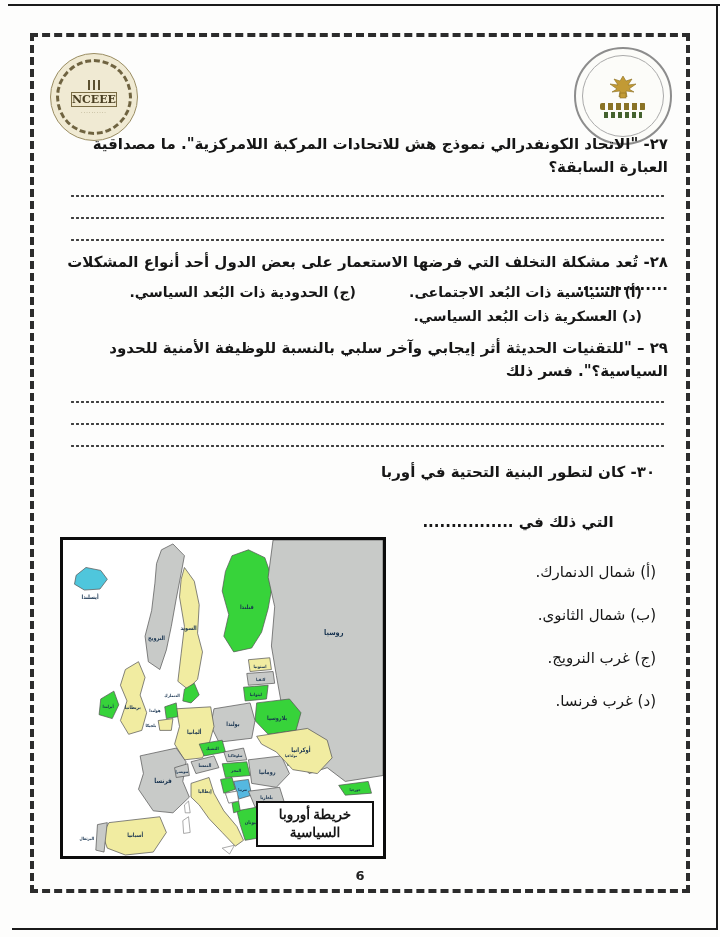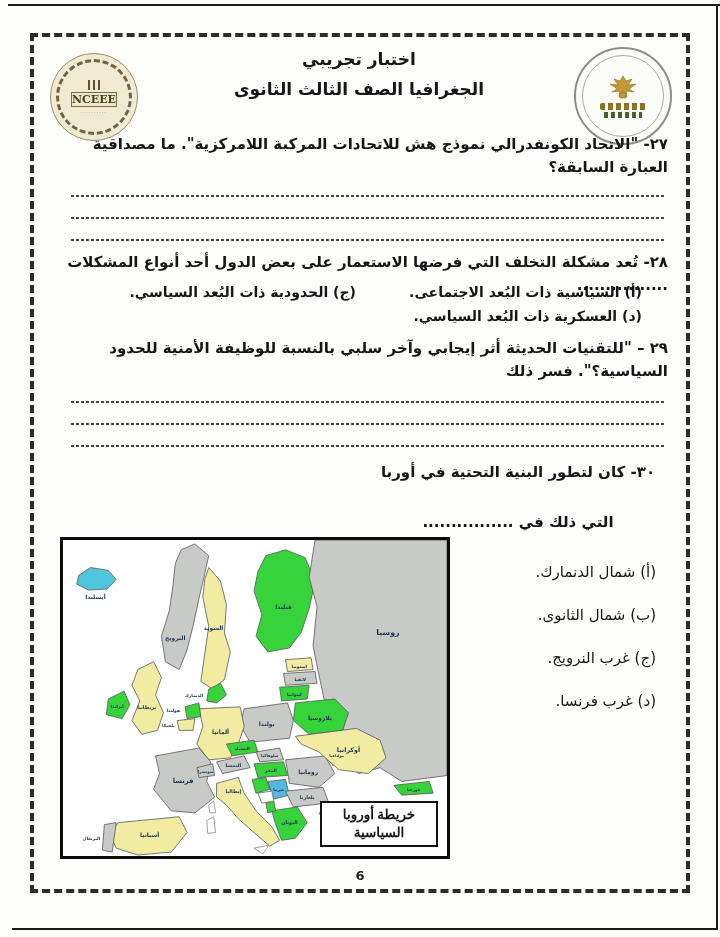--- a/index.html
+++ b/index.html
@@ -46,21 +46,21 @@
       background-size:5px 8px;background-repeat:repeat-x;background-position:0 50%;}
   .optgrid{position:absolute;left:36px;right:44px;direction:rtl;display:grid;
            grid-template-columns:1fr 1fr;row-gap:8px;font-weight:bold;font-size:14px;}
   .optgrid .opt{text-align:right;}
   .q30text{position:absolute;right:18px;top:423px;width:300px;direction:rtl;text-align:center;
            font-weight:bold;font-size:15px;line-height:1.65;}
   .q30opts{position:absolute;right:30px;top:526px;direction:rtl;display:flex;flex-direction:column;
            gap:25px;font-weight:normal;font-size:15px;text-align:right;}
 
   
-  .mapbox{position:absolute;left:26px;top:500px;width:390px;height:322px;background:#ffffff;
+  .mapbox{position:absolute;left:26px;top:500px;width:326px;height:322px;background:#ffffff;
           border:3px solid #0c0c0c;box-sizing:border-box;}
   .mapbox svg{position:absolute;inset:0;width:100%;height:100%;}
   .map-caption{position:absolute;right:9px;bottom:9px;width:106px;border:2px solid #111;background:#fff;
                padding:3px 4px;text-align:center;direction:rtl;font-weight:bold;font-size:13.5px;line-height:1.35;font-family:Liberation Serif, serif;}
   .pagenum{position:absolute;bottom:6px;left:0;width:100%;text-align:center;font-size:13px;font-weight:bold;color:#222;}
 </style>
 </head>
 <body>
 
 <div class="page">
@@ -73,24 +73,20 @@
 
       <div class="seal-left">
         <div class="ring"></div>
         <div class="mid">
           <div class="glyph"></div>
           <div class="pill">NCEEE</div>
           <div class="arc">··········</div>
         </div>
       </div>
 
-      <div class="header-center">
-        <div class="l1">اختبار تجريبي</div>
-        <div class="l2">الجغرافيا الصف الثالث الثانوى</div>
-      </div>
 
       <div class="seal-right">
         <div class="ring"></div>
         <div class="mid">
           <svg width="34" height="26" viewBox="0 0 34 26">
             <path d="M17 1 L20 6 L26 4 L22 10 L30 9 L23 14 L28 17 L20 16 L21 22 L17 18 L13 22 L14 16 L6 17 L11 14 L4 9 L12 10 L8 4 L14 6 Z" fill="#c29a35" stroke="#8a6d20" stroke-width="0.6"></path>
             <rect x="14" y="18" width="6" height="5" fill="#c29a35" stroke="#8a6d20" stroke-width="0.6"></rect>
           </svg>
           <div class="tline"></div>
           <div class="tline2"></div>

